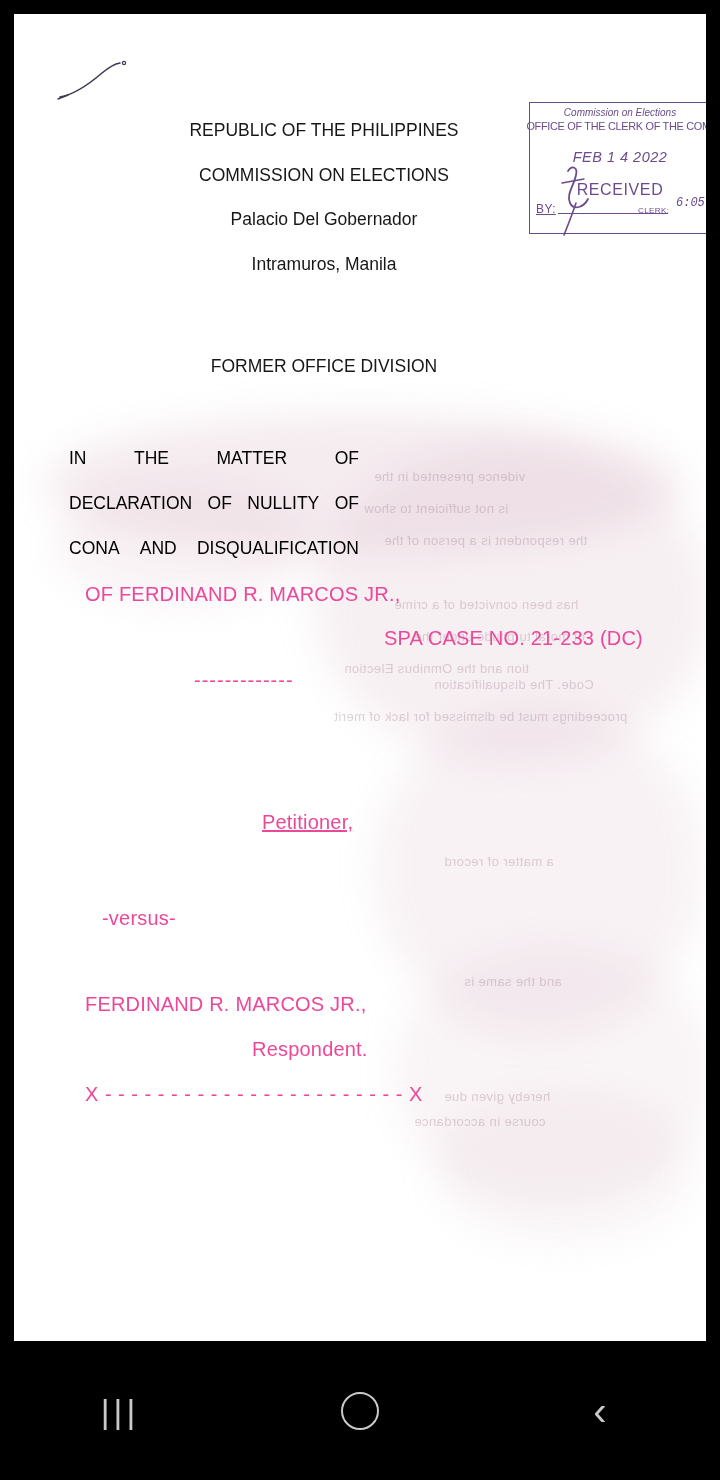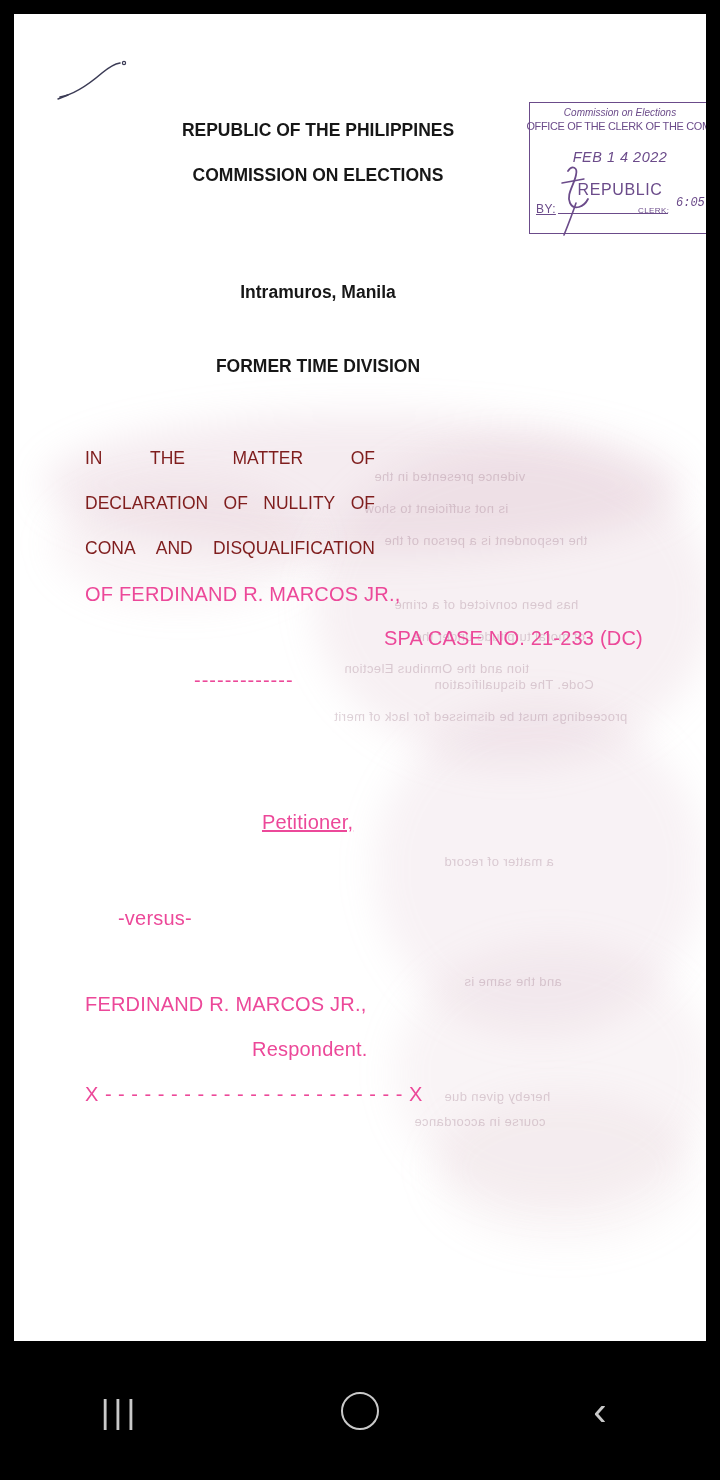--- a/index.html
+++ b/index.html
@@ -68,32 +68,31 @@
   
   .doc-text {
     position: absolute;
     color: #ec4899;
     font-size: 20px;
     letter-spacing: 0.2px;
     white-space: nowrap;
   }
   .center-block {
     position: absolute;
-    left: 12px;
+    left: 18px;
     width: 584px;
     text-align: center;
     color: #171717;
     font-size: 17.5px;
-    font-weight: bold;
   }
   .just-line {
     position: absolute;
-    left: 71px;
+    left: 55px;
     width: 290px;
-    color: #7f1d1d;
+    color: #000000;
     font-size: 17.5px;
     display: flex;
     justify-content: space-between;
     white-space: nowrap;
     align-items: center;
   }
 
   
   #stamp {
     position: absolute;
@@ -233,23 +232,24 @@
     <div class="ghost" style="left:400px; top:1100px;">course in accordance</div>
 
     <svg id="scribble" viewBox="0 0 80 50">
       <path d="M6 38 C 18 36, 34 26, 48 14 C 54 9, 60 5, 66 4" fill="none" stroke="#3b3b55" stroke-width="1.6" stroke-linecap="round"></path>
       <path d="M4 40 L 14 36" fill="none" stroke="#3b3b55" stroke-width="1.4" stroke-linecap="round"></path>
       <circle cx="70" cy="4" r="1.6" fill="none" stroke="#3b3b55" stroke-width="1.2"></circle>
     </svg>
 
     <div class="center-block" style="top:106px;">REPUBLIC OF THE PHILIPPINES</div>
     <div class="center-block" style="top:151px;">COMMISSION ON ELECTIONS</div>
-    <div class="center-block" style="top:240px;margin-top:28px;">Intramuros, Manila</div>
-
-    <div class="center-block" style="top:342px;">FORMER TIME DIVISION</div>
+    <div class="center-block" style="top:195px;">Palacio Del Gobernador</div>
+    <div class="center-block" style="top:240px;">Intramuros, Manila</div>
+
+    <div class="center-block" style="top:342px;">FORMER OFFICE DIVISION</div>
 
     <div class="just-line" style="top:434px;">
       <span>IN</span>
       <span>THE</span>
       <span>MATTER</span>
       <span>OF</span>
     </div>
     <div class="just-line" style="top:479px;">
       <span>DECLARATION</span>
       <span>OF</span>
@@ -262,32 +262,32 @@
       <span>DISQUALIFICATION</span>
     </div>
     <div class="doc-text" style="left:71px; top:569px;">OF FERDINAND R. MARCOS JR.,</div>
 
     <div class="doc-text" style="left:370px; top:613px;">SPA CASE NO. 21-233 (DC)</div>
 
     <div class="doc-text" style="left:180px; top:655px; letter-spacing:1px;">-------------</div>
 
     <div class="doc-text" style="left:248px; top:797px;text-decoration:underline;">Petitioner,</div>
 
-    <div class="doc-text" style="left:104px; top:893px;">-versus-</div>
+    <div class="doc-text" style="left:88px; top:893px;">-versus-</div>
 
     <div class="doc-text" style="left:71px; top:979px;text-align:right;">FERDINAND R. MARCOS JR.,</div>
     <div class="doc-text" style="left:238px; top:1024px;">Respondent.</div>
 
     <div class="doc-text" style="left:71px; top:1069px; letter-spacing:0.5px;">X - - - - - - - - - - - - - -  - - - - - - - - - X</div>
 
     <div id="stamp">
       <div class="ln st-title">Commission on Elections</div>
       <div class="ln st-office">OFFICE OF THE CLERK OF THE COMMISSION</div>
       <div class="ln st-date">FEB 1 4 2022</div>
-      <div class="ln st-received">REPUBLIC</div>
+      <div class="ln st-received">RECEIVED</div>
       <div class="st-by">BY:</div>
       <div class="st-time">CLERK:</div>
       <div class="st-timeval">6:05</div>
       <div class="underline"></div>
       <svg style="position:absolute; left:24px; top:60px; width:60px; height:80px; overflow:visible;">
         <path d="M14 8 C 18 2, 24 4, 22 12 C 20 22, 12 32, 16 40 C 20 48, 30 44, 34 36" fill="none" stroke="#6b4b8a" stroke-width="1.8" stroke-linecap="round"></path>
         <path d="M8 20 L 30 16" fill="none" stroke="#6b4b8a" stroke-width="1.4" stroke-linecap="round"></path>
         <path d="M22 40 C 18 52, 14 62, 10 72" fill="none" stroke="#6b4b8a" stroke-width="1.6" stroke-linecap="round"></path>
       </svg>
       <svg style="position:absolute; left:140px; top:0px; width:60px; height:130px; overflow:visible;">

